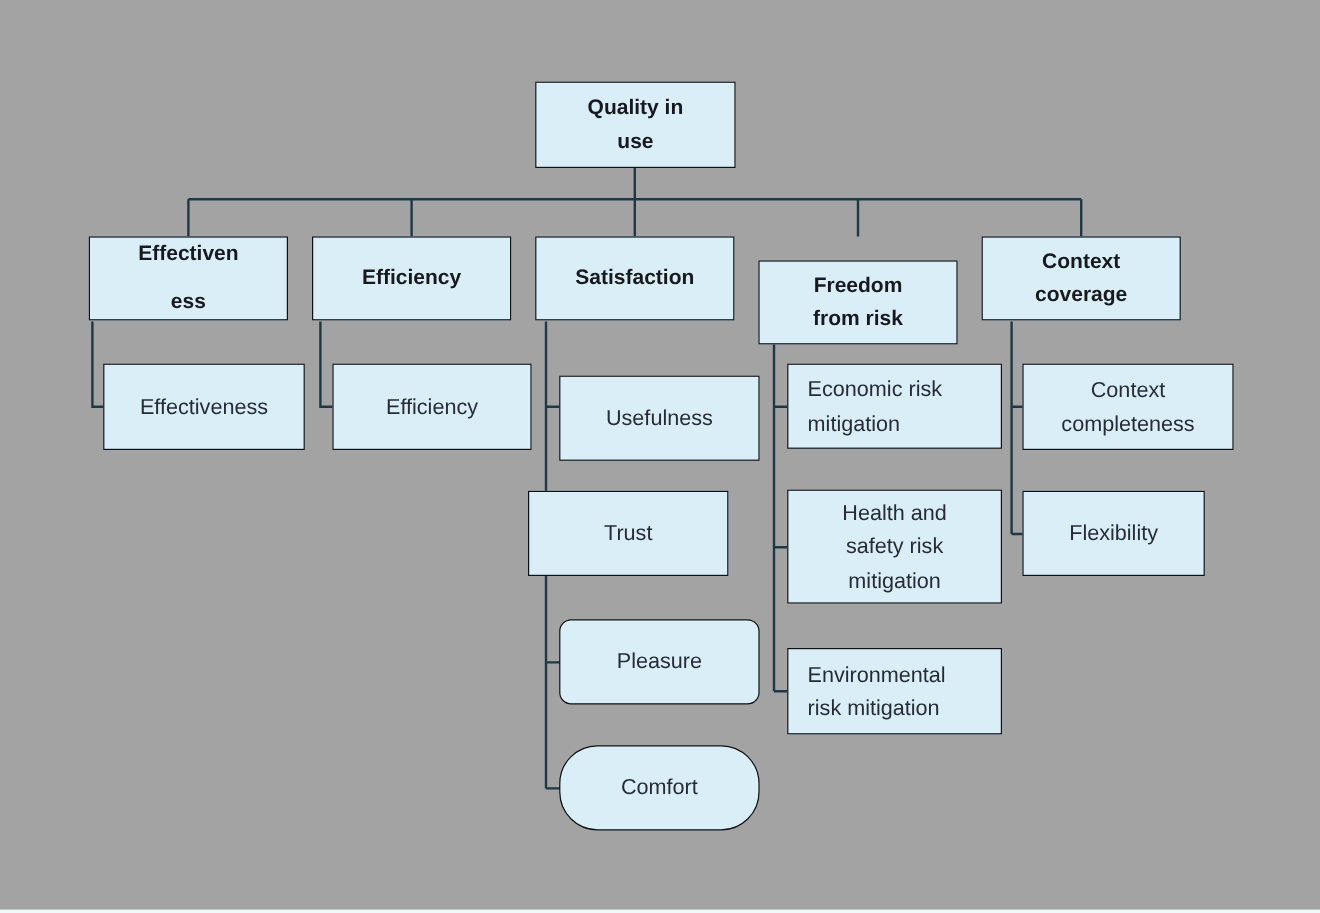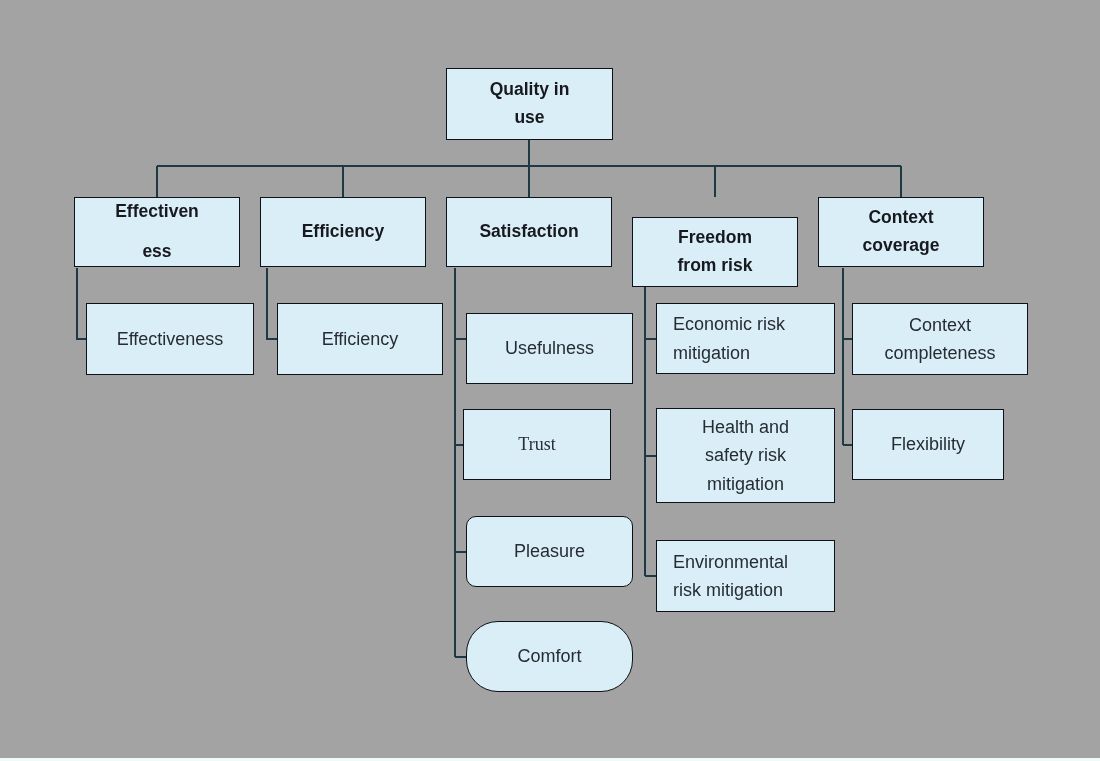--- a/index.html
+++ b/index.html
@@ -103,21 +103,21 @@
   </div>
 
   <div class="node" style="left:277px;top:303px;width:166px;height:72px;">
     <div class="ln">Efficiency</div>
   </div>
 
   <div class="node" style="left:466px;top:313px;width:167px;height:71px;">
     <div class="ln">Usefulness</div>
   </div>
 
-  <div class="node" style="left:463px;top:409px;width:148px;height:71px;font-family:Liberation Serif, serif;">
+  <div class="node" style="left:440px;top:409px;width:167px;height:71px;">
     <div class="ln">Trust</div>
   </div>
 
   <div class="node" style="left:466px;top:516px;width:167px;height:71px;border-radius:10px;">
     <div class="ln">Pleasure</div>
   </div>
 
   <div class="node" style="left:466px;top:621px;width:167px;height:71px;border-radius:32px;">
     <div class="ln">Comfort</div>
   </div>

